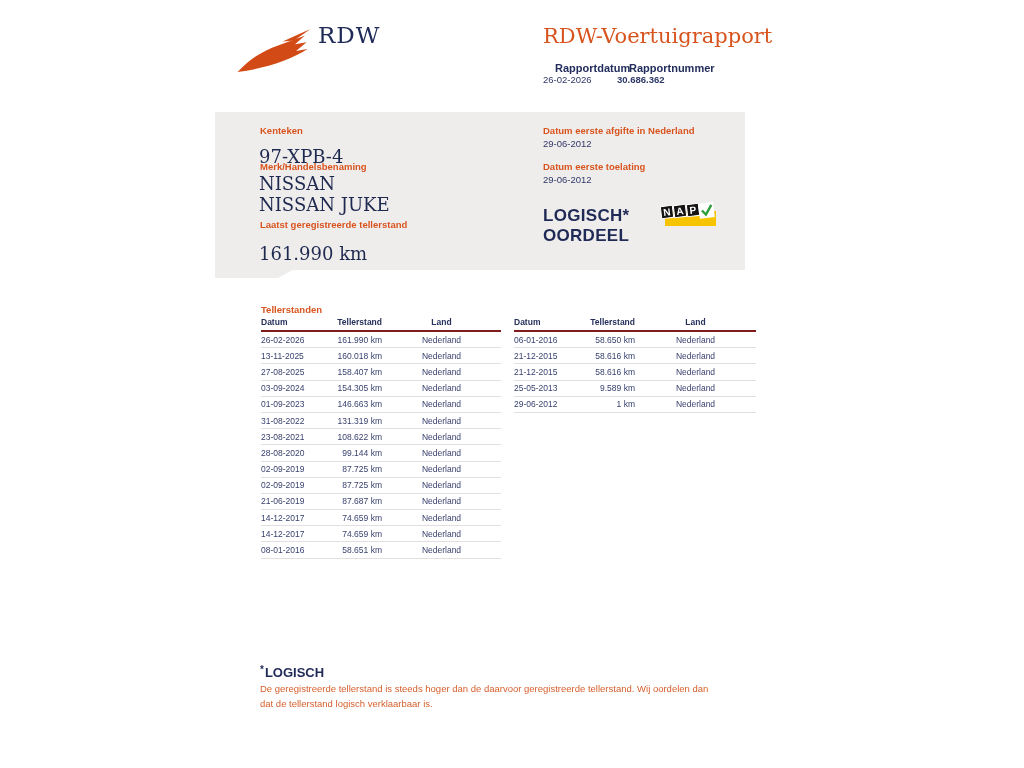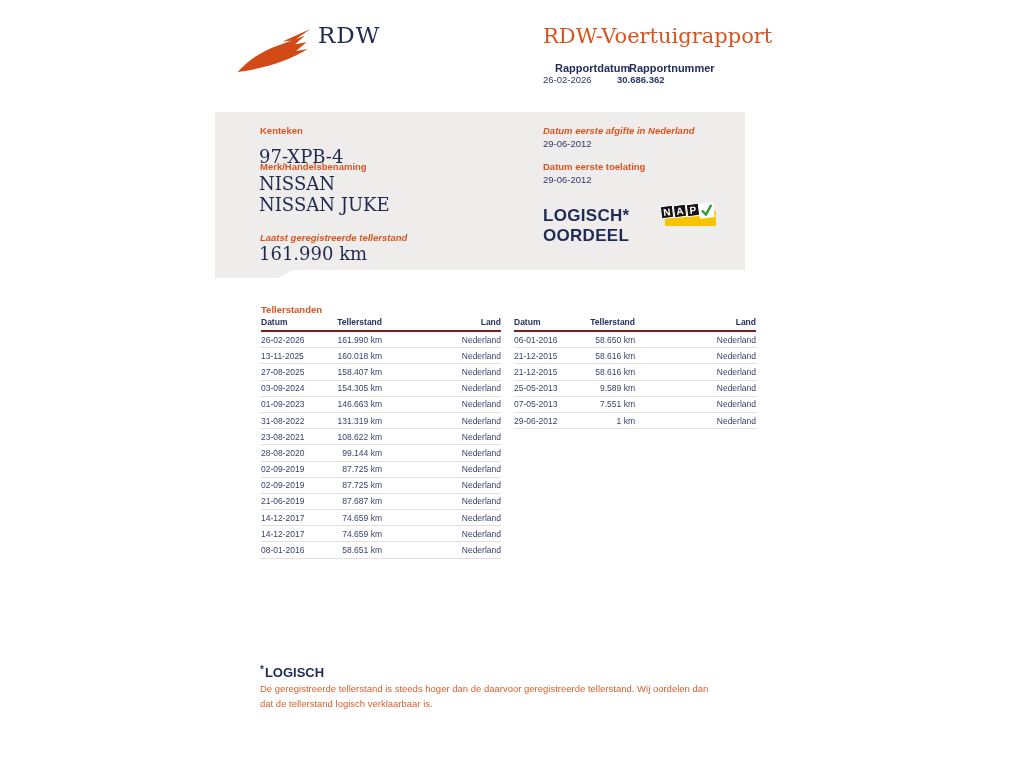--- a/index.html
+++ b/index.html
@@ -22,21 +22,21 @@
   .verdict{font-size:17px;line-height:20px;font-weight:bold;color:#1f2a56;letter-spacing:0.3px;}
 
   
   .section-title{font-size:9.5px;font-weight:bold;color:#d8541e;}
   table{width:100%;border-collapse:collapse;table-layout:fixed;}
   th{font-size:8.5px;font-weight:bold;color:#27305c;text-align:left;
      padding:0 0 3px 0;border-bottom:2px solid #7f1d1d;}
   td{font-size:8.5px;color:#39426e;height:15.2px;border-bottom:1px solid #e2e0de;padding:0;}
   .c-km{text-align:right;}
   th.c-km{text-align:right;}
-  .c-land{text-align:right;}
+  .c-land{text-align:center;}
 
   
   .foot-title{font-size:13px;font-weight:bold;color:#1f2a56;}
   .foot-title .star{font-size:10px;vertical-align:4px;margin-right:1px;}
   .foot-text{font-size:9.5px;line-height:14.5px;color:#d65f2d;width:462px;}
 </style>
 </head>
 <body>
 
 <div class="page">
@@ -57,24 +57,24 @@
   <div class="abs meta-value" style="left:617px;top:74px;font-weight:bold;">30.686.362</div>
 
   <div class="abs panel"></div>
 
   <div class="abs lbl" style="left:260px;top:125px;">Kenteken</div>
   <div class="abs serif-val" style="left:259px;top:146px;">97-XPB-4</div>
 
   <div class="abs lbl" style="left:260px;top:161px;text-align:right;">Merk/Handelsbenaming</div>
   <div class="abs serif-val" style="left:259px;top:173px;width:150px;">NISSAN NISSAN JUKE</div>
 
-  <div class="abs lbl" style="left:260px;top:232px;font-style:italic;">Laatst geregistreerde tellerstand</div>
+  <div class="abs lbl" style="left:260px;top:219px;">Laatst geregistreerde tellerstand</div>
   <div class="abs serif-val" style="left:259px;top:243px;">161.990 km</div>
 
-  <div class="abs lbl" style="left:543px;top:125px;font-style:italic;">Datum eerste afgifte in Nederland</div>
+  <div class="abs lbl" style="left:543px;top:125px;">Datum eerste afgifte in Nederland</div>
   <div class="abs sans-val" style="left:543px;top:138px;">29-06-2012</div>
 
   <div class="abs lbl" style="left:543px;top:161px;">Datum eerste toelating</div>
   <div class="abs sans-val" style="left:543px;top:174px;">29-06-2012</div>
 
   <div class="abs verdict" style="left:543px;top:206px;">
     <div>LOGISCH*</div>
     <div>OORDEEL</div>
   </div>
 
@@ -222,25 +222,20 @@
             <td class="c-datum">21-12-2015</td>
             <td class="c-km">58.616 km</td>
             <td class="c-land">Nederland</td>
           </tr>
           <tr>
             <td class="c-datum">25-05-2013</td>
             <td class="c-km">9.589 km</td>
             <td class="c-land">Nederland</td>
           </tr>
           <tr>
-            <td class="c-datum">07-05-2013</td>
-            <td class="c-km">7.551 km</td>
-            <td class="c-land">Nederland</td>
-          </tr>
-          <tr>
             <td class="c-datum">29-06-2012</td>
             <td class="c-km">1 km</td>
             <td class="c-land">Nederland</td>
           </tr>
         </tbody>
     </table>
   </div>
 
   <div class="abs foot-title" style="left:260px;top:664px;">
     <span class="star">*</span><span>LOGISCH</span>

